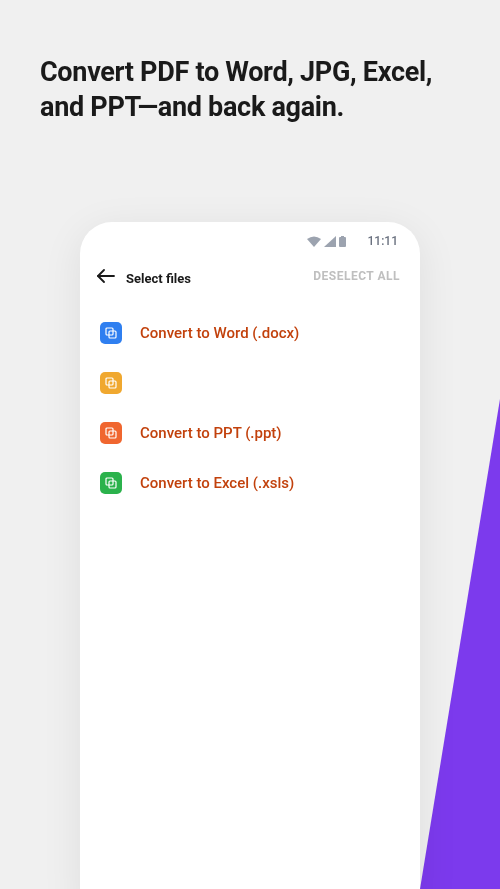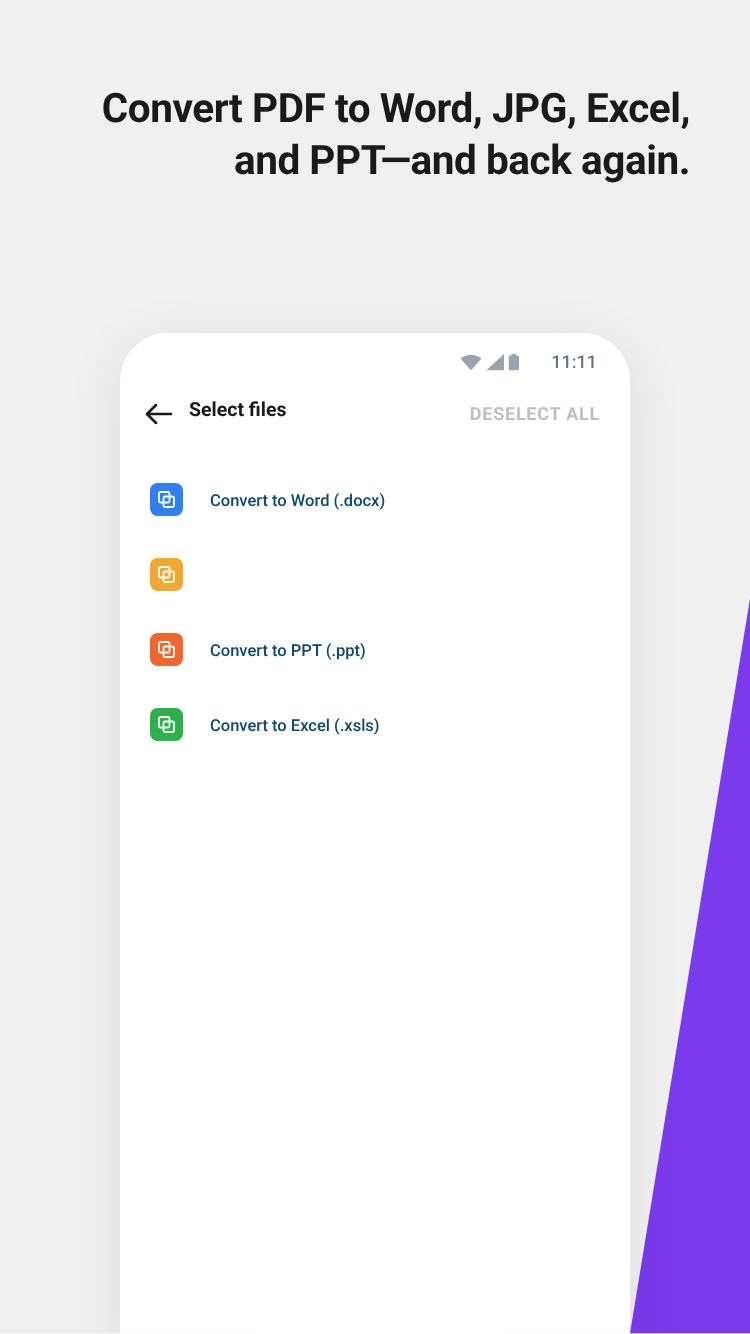--- a/index.html
+++ b/index.html
@@ -15,21 +15,21 @@
     position: absolute;
     right: 0;
     bottom: 0;
     width: 0;
     height: 0;
     border-style: solid;
     border-width: 0 0 490px 80px;
     border-color: transparent transparent #7c3aed transparent;
   }
   .headline {
-    text-align: right;
+    text-align: left;
     padding: 55px 40px 0;
     font-size: 27px;
     font-weight: 700;
     color: #1a1a1a;
     line-height: 1.3;
     letter-spacing: -0.3px;
   }
   .phone {
     position: absolute;
     left: 50%;
@@ -66,21 +66,21 @@
     font-weight: 500;
   }
   .app-header {
     display: flex;
     align-items: center;
     justify-content: space-between;
     padding: 6px 20px 14px 16px;
   }
   .header-left {
     display: flex;
-    align-items: flex-start;
+    align-items: flex-end;
     gap: 10px;
   }
   .back-arrow {
     display: flex;
     align-items: center;
     justify-content: center;
     width: 20px;
     height: 20px;
   }
   .header-title {
@@ -107,22 +107,22 @@
   .option-icon {
     width: 22px;
     height: 22px;
     border-radius: 5px;
     display: flex;
     align-items: center;
     justify-content: center;
     flex-shrink: 0;
   }
   .option-label {
-    font-size: 11px;
-    color: #0c4a6e;
+    font-size: 15px;
+    color: #c2410c;
     font-weight: 500;
   }
   .icon-blue { background: #2f7ff0; }
   .icon-yellow { background: #f0a82f; }
   .icon-green { background: #2bb24c; }
   .icon-orange { background: #f0662f; }
 </style>
 </head>
 <body>
 

